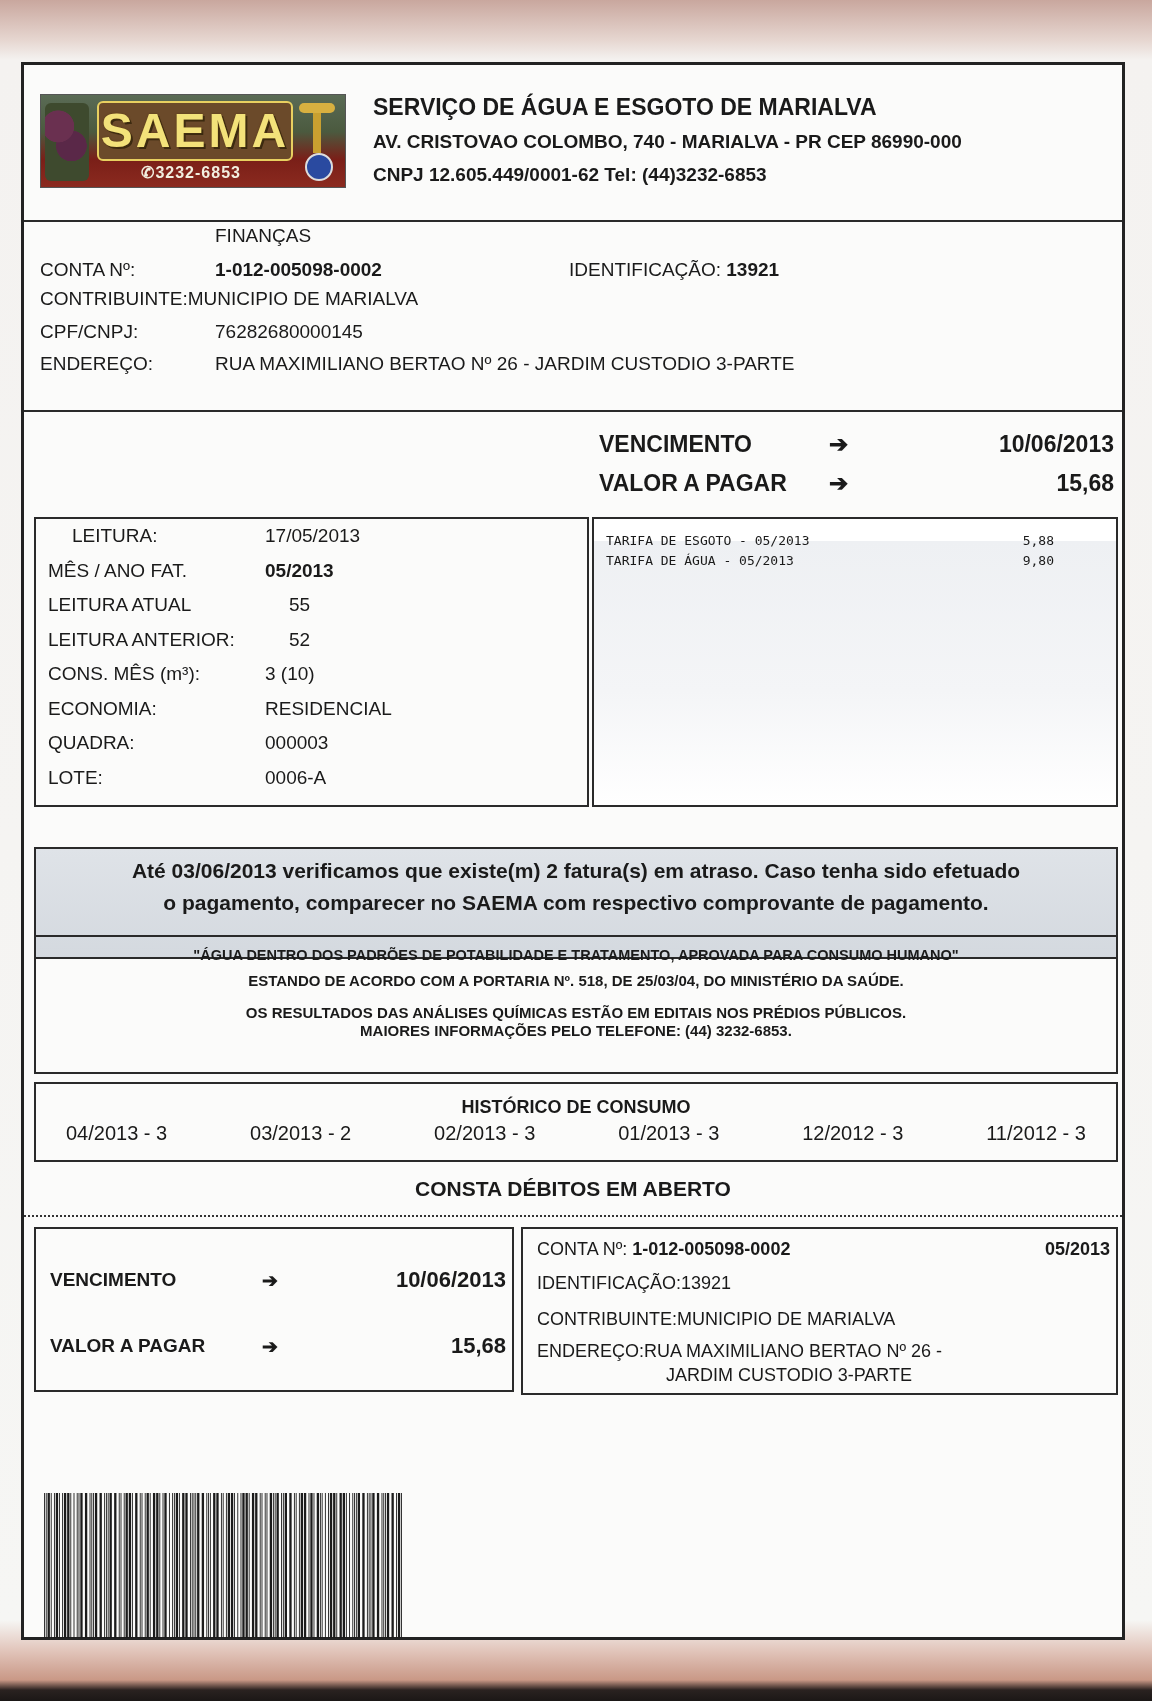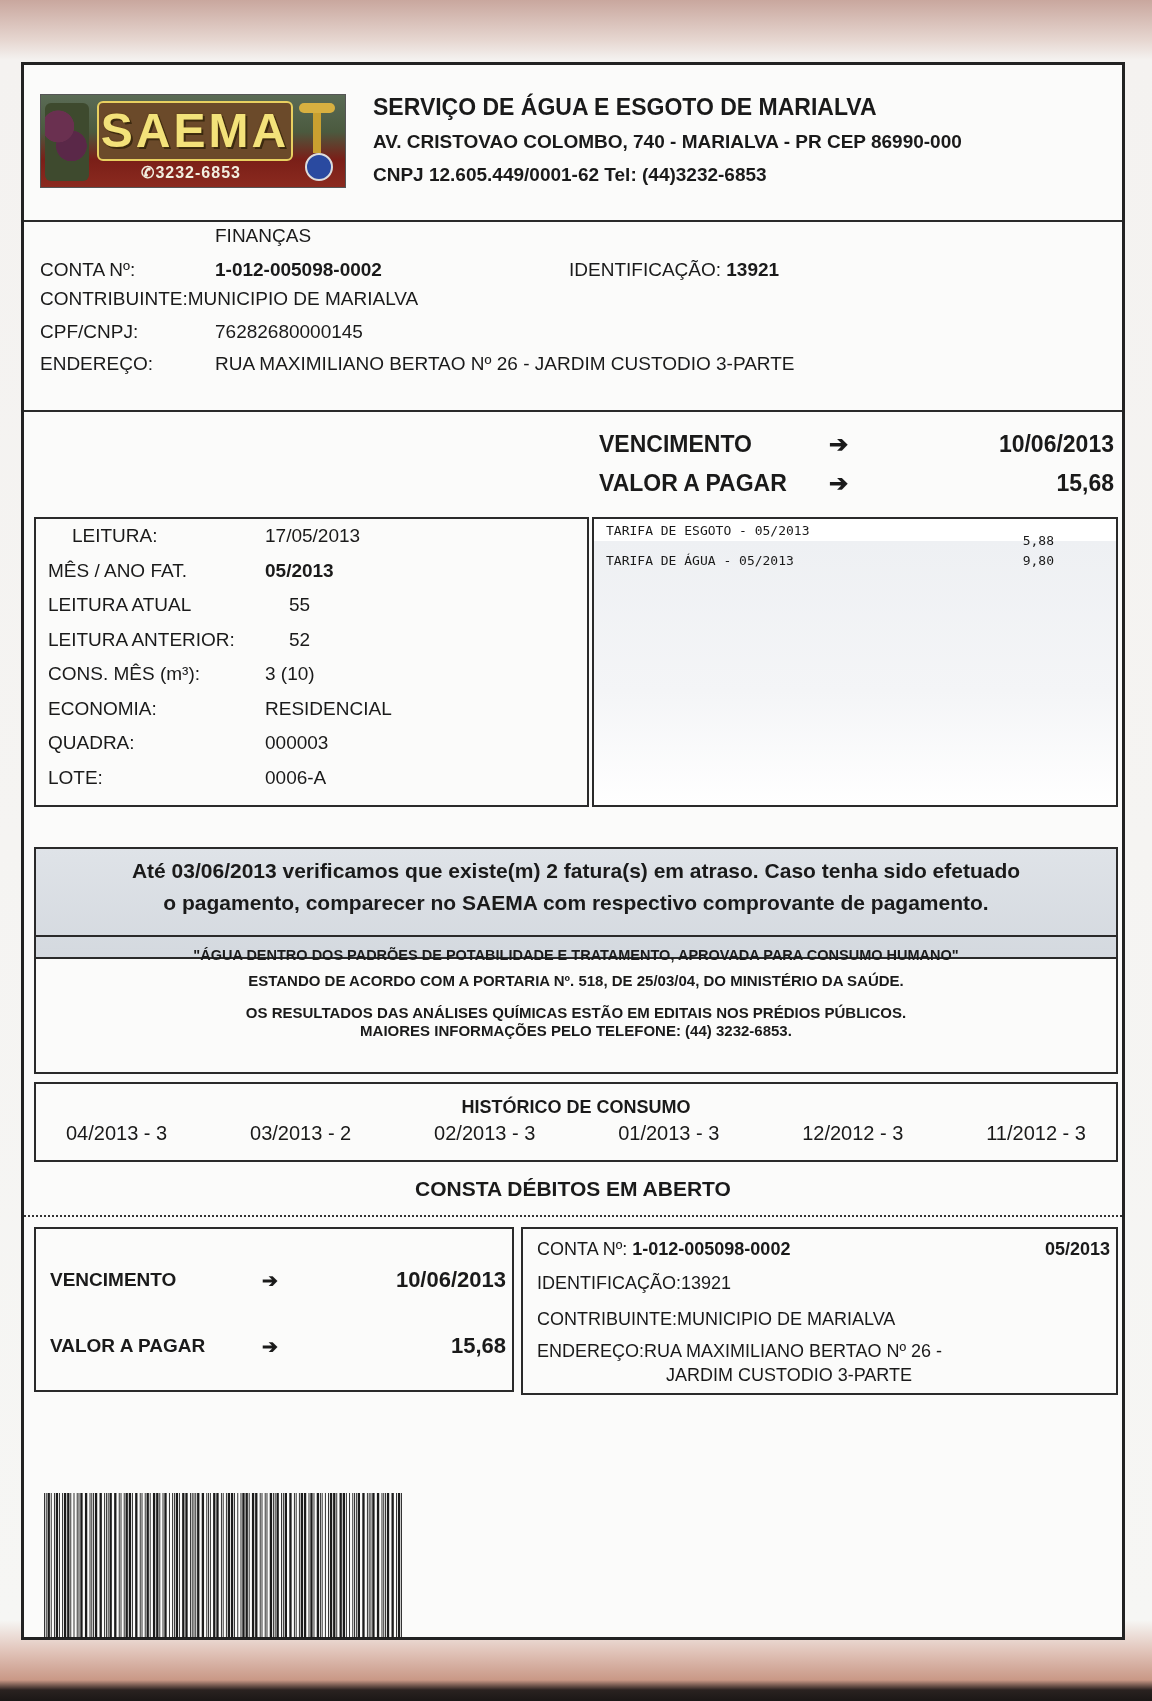--- a/index.html
+++ b/index.html
@@ -103,21 +103,21 @@
         <div class="abs" style="left: 229px; top: 178.5px; font-size: 19px;">RESIDENCIAL</div>
         <div class="abs" style="left: 12px; top: 213px; font-size: 19px;">QUADRA:</div>
         <div class="abs" style="left: 229px; top: 213px; font-size: 19px;">000003</div>
         <div class="abs" style="left: 12px; top: 247.5px; font-size: 19px;">LOTE:</div>
         <div class="abs" style="left: 229px; top: 247.5px; font-size: 19px;">0006-A</div>
       </div>
   </div>
 
   <div class="box" style="left:568px; top:452px; width:526px; height:290px; background:linear-gradient(180deg,#fff 0,#fff 22px,#eef0f3 22px,#f4f5f7 60%,#fff 100%);">
     <div id="charge-rows">
-        <div class="abs mono" style="left: 12px; top: 4px;">TARIFA DE ESGOTO - 05/2013</div>
+        <div class="abs mono" style="left: 12px; top: 14px;">TARIFA DE ESGOTO - 05/2013</div>
         <div class="abs mono" style="right: 62px; top: 14px;">5,88</div>
         <div class="abs mono" style="left: 12px; top: 34px;">TARIFA DE ÁGUA - 05/2013</div>
         <div class="abs mono" style="right: 62px; top: 34px;">9,80</div>
       </div>
   </div>
 
   <div class="box shaded" style="left:10px; top:750px; width:1084px; height:112px;margin-top:32px;">
     <div class="abs bold" style="left:0; right:0; top:10px; text-align:center; font-size:21px;">Até 03/06/2013 verificamos que existe(m) 2 fatura(s) em atraso. Caso tenha sido efetuado</div>
     <div class="abs bold" style="left:0; right:0; top:42px; text-align:center; font-size:21px;">o pagamento, comparecer no SAEMA com respectivo comprovante de pagamento.</div>
   </div>

